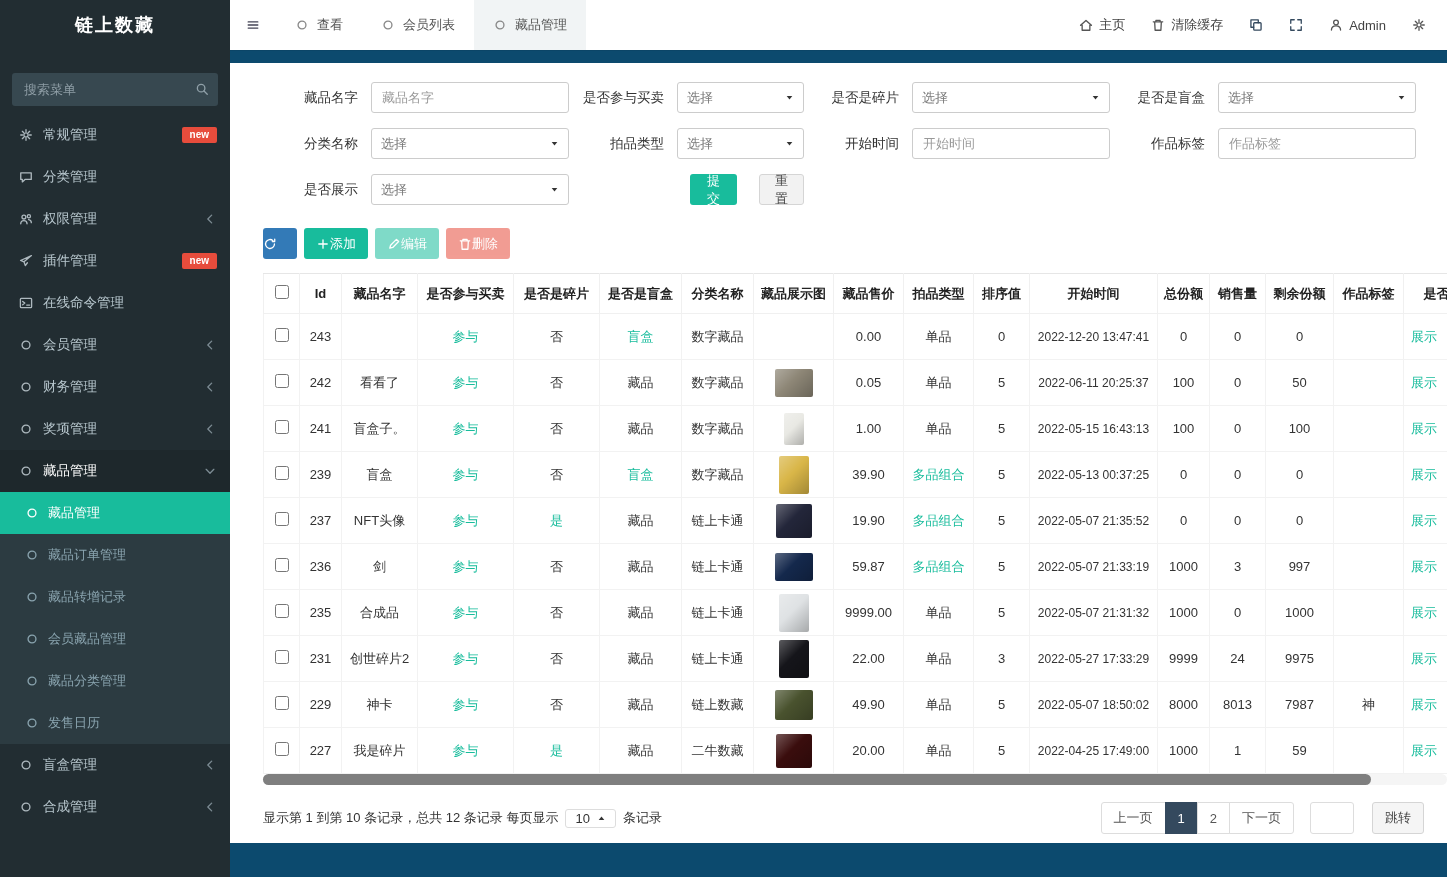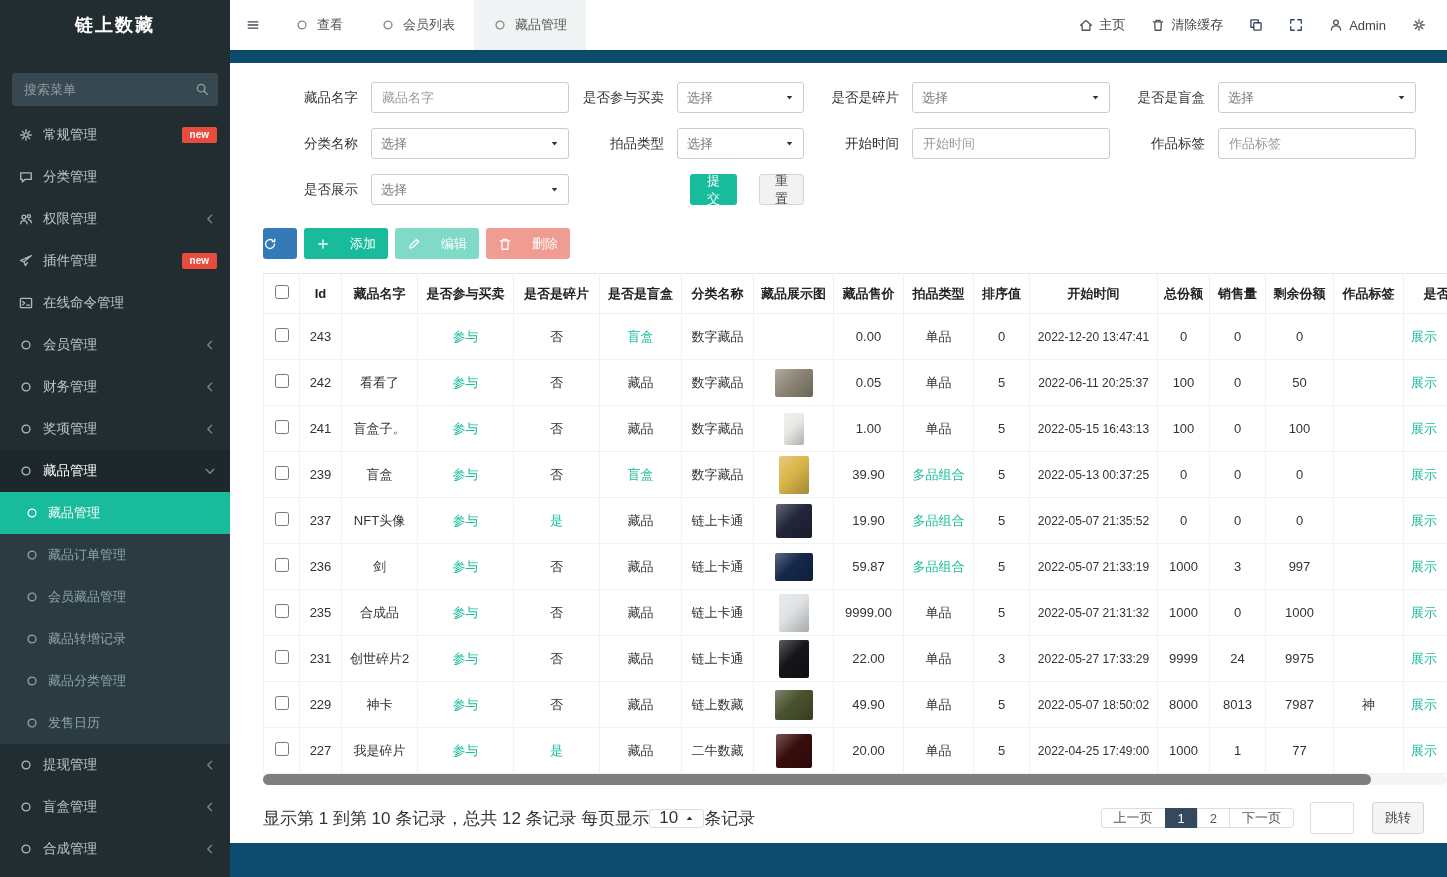--- a/index.html
+++ b/index.html
@@ -51,46 +51,46 @@
 .finput{padding:0 10px;font-size:13px;color:#555;outline:none}
 .finput::placeholder{color:#999}
 .fselect{display:flex;align-items:center;justify-content:space-between;padding:0 9px;color:#777;cursor:pointer}
 .fselect .caret{color:#333}
 .fbuttons{gap:22px;padding-left:121px}
 .btn{border-radius:3px;height:31px;display:inline-flex;align-items:center;justify-content:center}
 .btn-submit{background:#18bc9c;color:#fff;padding:0 15px}
 .btn-reset{background:#f2f2f2;border:1px solid #d5d5d5;color:#444;padding:0 13px}
 
 .toolbar{margin-top:23px;display:flex;gap:7px}
-.tbtn{height:31px;border-radius:3px;color:#fff;display:inline-flex;align-items:center;gap:20px;padding:0 12px;font-size:13px}
+.tbtn{height:31px;border-radius:3px;color:#fff;display:inline-flex;align-items:center;gap:0;padding:0 12px;font-size:13px}
 .tbtn .icon{color:#fff}
 .btn-refresh{width:34px;padding:0;background:#337ab7}
 .btn-add{background:#18bc9c}
 .btn-edit{background:#18bc9c;opacity:.55}
 .btn-delete{background:#e74c3c;opacity:.55}
 
 .table-wrap{margin-top:14px;width:1184px;overflow:hidden}
 table{border-collapse:collapse;table-layout:fixed;width:1232px}
 th{height:40px;font-weight:700;font-size:13px;color:#222;border:1px solid #f0f0f0;border-top:1px solid #e6e6e6;background:#fff;text-align:center;white-space:nowrap;overflow:hidden;padding:0 3px}
 td{height:46px;border:1px solid #f2f2f2;text-align:center;white-space:nowrap;overflow:hidden;padding:0 3px;color:#333;background:#fff}
 td.time{font-size:12px}
 .g{color:#18bc9c;cursor:pointer}
 .thumb{margin:0 auto;border-radius:2px}
 .show-cell{text-align:left;padding-left:7px}
 input[type=checkbox]{width:14px;height:14px;cursor:pointer}
 
 .hscroll{width:1184px;height:11px;background:#f5f5f5;position:relative;border-radius:6px}
 .hscroll-thumb{position:absolute;left:0;top:0;height:11px;width:1108px;background:#7f7f7f;border-radius:6px;cursor:grab}
 
 .table-footer{width:1184px;margin-top:17px;display:flex;align-items:center;justify-content:space-between;padding-right:23px}
-.pg-info{display:flex;align-items:center;color:#333;font-size:17px}
+.pg-info{display:flex;align-items:center;gap:7px;color:#333;font-size:13px}
 .perpage{display:inline-flex;align-items:center;gap:7px;border:1px solid #ddd;border-radius:3px;height:19px;padding:0 9px;cursor:pointer;color:#333;background:#fff}
 .pager{display:flex;align-items:center}
 .pagination{display:flex;list-style:none}
-.page-btn{min-width:33px;height:20px;padding:0 12px;border:1px solid #ddd;background:#fff;color:#555;display:flex;align-items:center;justify-content:center;cursor:pointer;margin-left:-1px;font-size:13px}
+.page-btn{min-width:33px;height:32px;padding:0 12px;border:1px solid #ddd;background:#fff;color:#555;display:flex;align-items:center;justify-content:center;cursor:pointer;margin-left:-1px;font-size:13px}
 .pagination li:first-child{border-radius:3px 0 0 3px;margin-left:0}
 .pagination li:last-child{border-radius:0 3px 3px 0}
 .page-btn.active{background:#34495e;border-color:#34495e;color:#fff}
 .jump-input{width:44px;height:32px;border:1px solid #ddd;border-radius:3px;margin-left:16px;outline:none;padding:0 6px}
 .jump-btn{height:32px;border:1px solid #d5d5d5;background:#f5f5f5;border-radius:3px;margin-left:18px;padding:0 12px;color:#444}
 </style>
 </head>
 <body>
 
 <div class="app">
@@ -227,60 +227,47 @@
               </svg>
             </span>
             <span>藏品订单管理</span>
           </li>
           <li class="smi">
             <span class="icon mi-ic">
               <svg width="14" height="14" viewBox="0 0 16 16" fill="none" stroke="currentColor" stroke-width="1.5" stroke-linecap="round" stroke-linejoin="round">
                 <circle cx="8" cy="8" r="4.5"></circle>
               </svg>
             </span>
+            <span>藏品转增记录</span>
+          </li>
+          <li class="smi">
+            <span class="icon mi-ic">
+              <svg width="14" height="14" viewBox="0 0 16 16" fill="none" stroke="currentColor" stroke-width="1.5" stroke-linecap="round" stroke-linejoin="round">
+                <circle cx="8" cy="8" r="4.5"></circle>
+              </svg>
+            </span>
             <span>会员藏品管理</span>
           </li>
           <li class="smi">
             <span class="icon mi-ic">
               <svg width="14" height="14" viewBox="0 0 16 16" fill="none" stroke="currentColor" stroke-width="1.5" stroke-linecap="round" stroke-linejoin="round">
                 <circle cx="8" cy="8" r="4.5"></circle>
               </svg>
             </span>
-            <span>藏品转增记录</span>
-          </li>
-          <li class="smi">
-            <span class="icon mi-ic">
-              <svg width="14" height="14" viewBox="0 0 16 16" fill="none" stroke="currentColor" stroke-width="1.5" stroke-linecap="round" stroke-linejoin="round">
-                <circle cx="8" cy="8" r="4.5"></circle>
-              </svg>
-            </span>
             <span>藏品分类管理</span>
           </li>
           <li class="smi">
             <span class="icon mi-ic">
               <svg width="14" height="14" viewBox="0 0 16 16" fill="none" stroke="currentColor" stroke-width="1.5" stroke-linecap="round" stroke-linejoin="round">
                 <circle cx="8" cy="8" r="4.5"></circle>
               </svg>
             </span>
             <span>发售日历</span>
           </li>
         </ul>
-        <li class="mi">
-          <span class="icon mi-ic">
-            <svg width="14" height="14" viewBox="0 0 16 16" fill="none" stroke="currentColor" stroke-width="1.5" stroke-linecap="round" stroke-linejoin="round">
-              <circle cx="8" cy="8" r="4.5"></circle>
-            </svg>
-          </span>
-          <span class="milabel">提现管理</span>
-          <span class="icon arrow">
-            <svg width="14" height="14" viewBox="0 0 16 16" fill="none" stroke="currentColor" stroke-width="1.5" stroke-linecap="round" stroke-linejoin="round">
-              <path d="M9.9 3.6L5.5 8l4.4 4.4"></path>
-            </svg>
-          </span>
-        </li>
         <li class="mi">
           <span class="icon mi-ic">
             <svg width="14" height="14" viewBox="0 0 16 16" fill="none" stroke="currentColor" stroke-width="1.5" stroke-linecap="round" stroke-linejoin="round">
               <circle cx="8" cy="8" r="4.5"></circle>
             </svg>
           </span>
           <span class="milabel">盲盒管理</span>
           <span class="icon arrow">
             <svg width="14" height="14" viewBox="0 0 16 16" fill="none" stroke="currentColor" stroke-width="1.5" stroke-linecap="round" stroke-linejoin="round">
               <path d="M9.9 3.6L5.5 8l4.4 4.4"></path>
@@ -750,21 +737,21 @@
                 <td>二牛数藏</td>
                 <td>
                   <div class="thumb" style="width: 36px; height: 34px; background: linear-gradient(135deg, rgba(255, 255, 255, 0.3), rgba(255, 255, 255, 0) 45%, rgba(0, 0, 0, 0.25)), rgb(58, 13, 13);"></div>
                 </td>
                 <td>20.00</td>
                 <td>单品</td>
                 <td>5</td>
                 <td class="time">2022-04-25 17:49:00</td>
                 <td>1000</td>
                 <td>1</td>
-                <td>77</td>
+                <td>59</td>
                 <td></td>
                 <td class="g show-cell">展示</td>
               </tr>
             </tbody>
         </table>
       </div>
 
       <div class="hscroll">
         <div class="hscroll-thumb"></div>
       </div>

